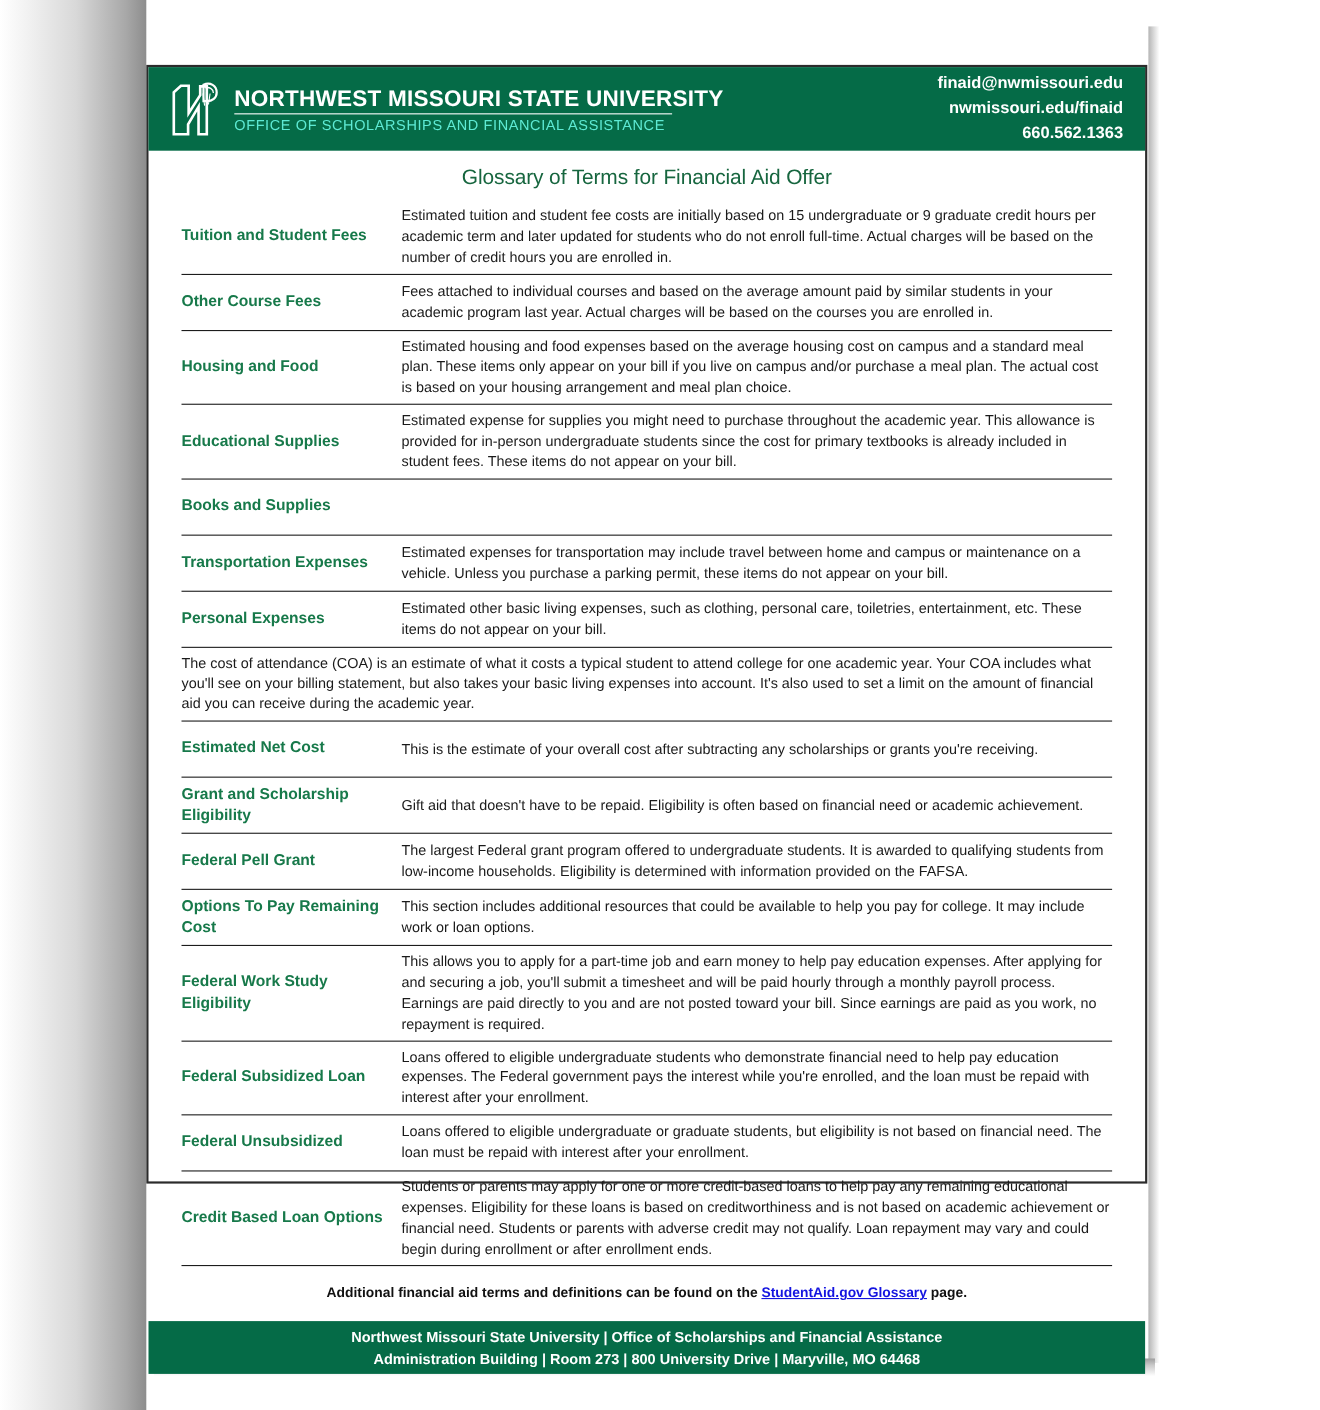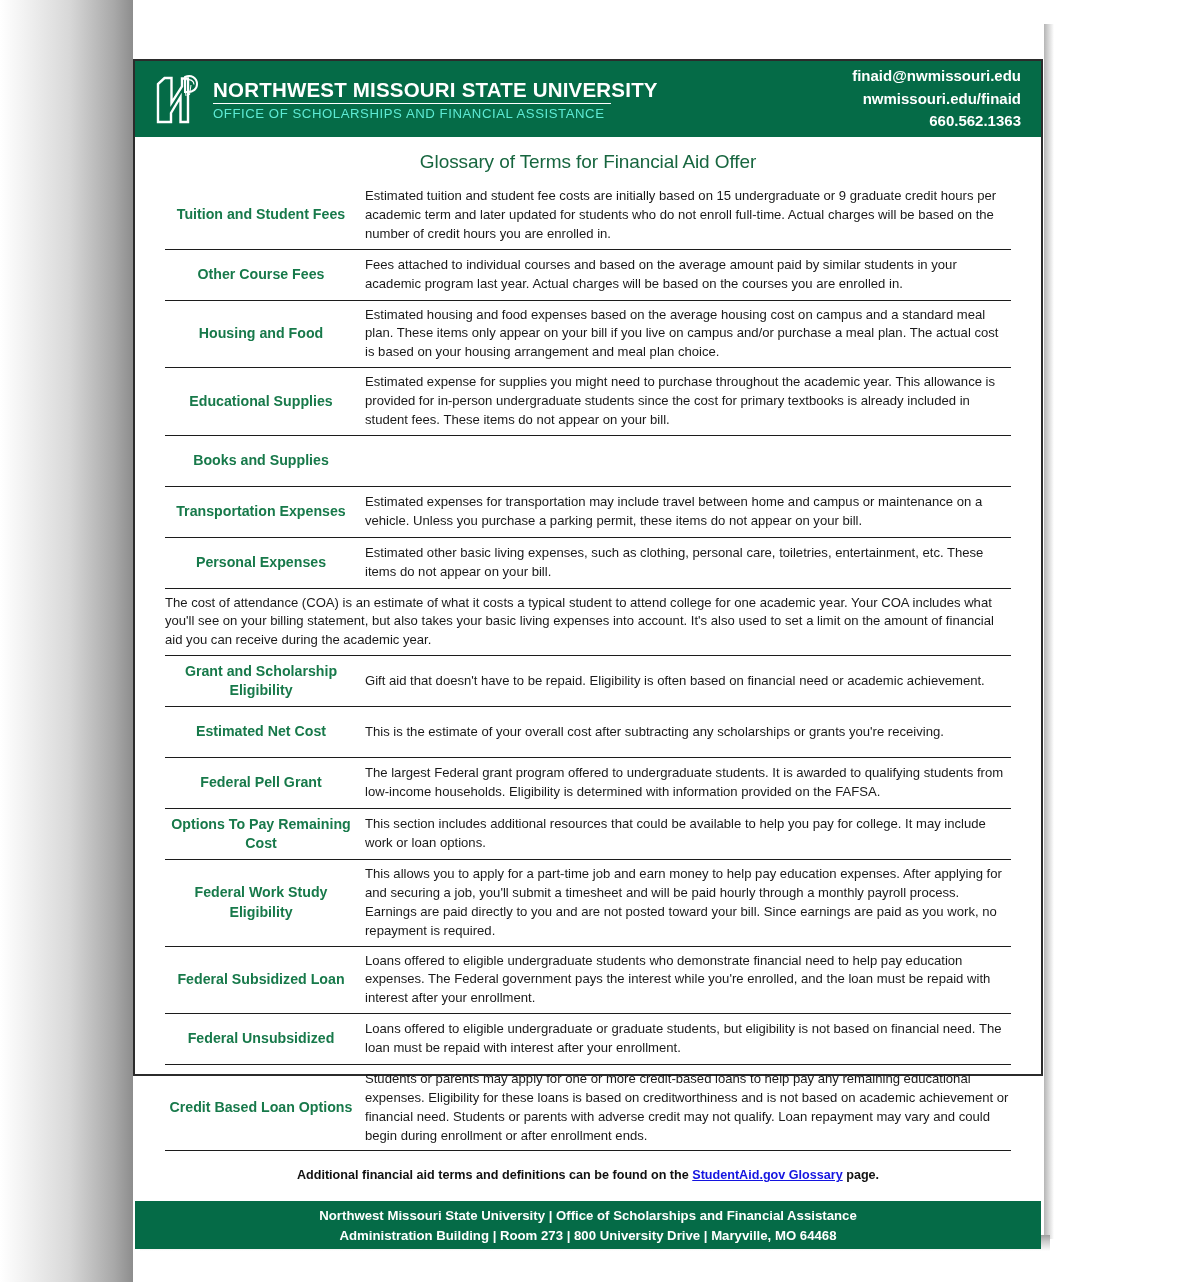--- a/index.html
+++ b/index.html
@@ -132,21 +132,20 @@
     padding-top: 2px;
   }
   .term-name {
     flex: 0 0 200px;
     color: #17794A;
     font-size: 14.2px;
     font-weight: bold;
     line-height: 1.38;
     padding-right: 8px;
     box-sizing: border-box;
-    text-align: center;
   }
   .term-def {
     flex: 1 1 auto;
     color: #1a1a1a;
     font-size: 13.1px;
     line-height: 1.44;
     white-space: pre-line;
   }
 
   .additional-note {
@@ -250,26 +249,26 @@
           <div class="term-def">Estimated expenses for transportation may include travel between home and campus or maintenance on a vehicle. Unless you purchase a parking permit, these items do not appear on your bill.</div>
         </div>
         <div class="term-row">
           <div class="term-name">Personal Expenses</div>
           <div class="term-def">Estimated other basic living expenses, such as clothing, personal care, toiletries, entertainment, etc. These items do not appear on your bill.</div>
         </div>
         <div class="term-row">
           <div class="term-def">The cost of attendance (COA) is an estimate of what it costs a typical student to attend college for one academic year. Your COA includes what you'll see on your billing statement, but also takes your basic living expenses into account. It's also used to set a limit on the amount of financial aid you can receive during the academic year.</div>
         </div>
         <div class="term-row">
+          <div class="term-name">Estimated Net Cost</div>
+          <div class="term-def">This is the estimate of your overall cost after subtracting any scholarships or grants you're receiving.</div>
+        </div>
+        <div class="term-row">
           <div class="term-name">Grant and Scholarship Eligibility</div>
           <div class="term-def">Gift aid that doesn't have to be repaid.  Eligibility is often based on financial need or academic achievement.</div>
-        </div>
-        <div class="term-row">
-          <div class="term-name">Estimated Net Cost</div>
-          <div class="term-def">This is the estimate of your overall cost after subtracting any scholarships or grants you're receiving.</div>
         </div>
         <div class="term-row">
           <div class="term-name">Federal Pell Grant</div>
           <div class="term-def">The largest Federal grant program offered to undergraduate students. It is awarded to qualifying students from low-income households. Eligibility is determined with information provided on the FAFSA.</div>
         </div>
         <div class="term-row">
           <div class="term-name">Options To Pay Remaining Cost</div>
           <div class="term-def">This section includes additional resources that could be available to help you pay for college. It may include work or loan options.</div>
         </div>
         <div class="term-row">

